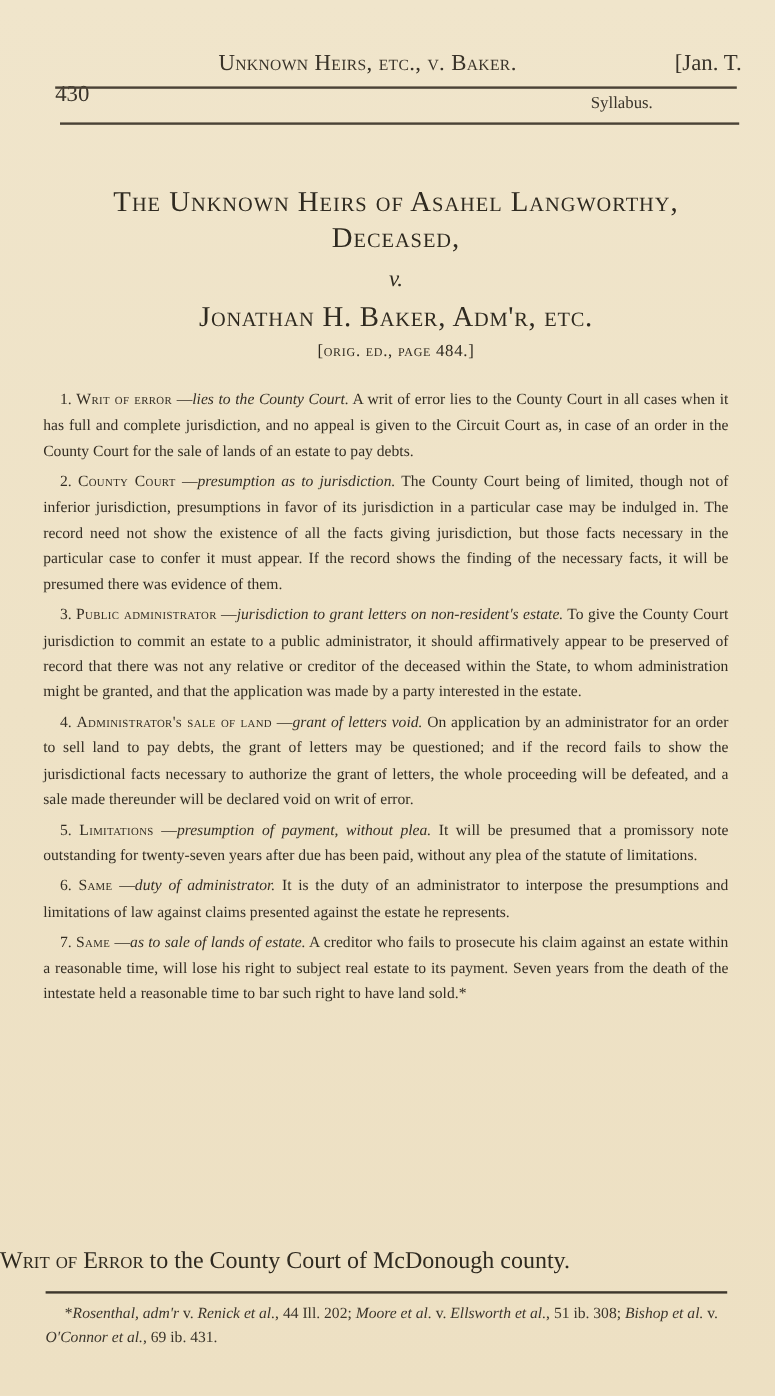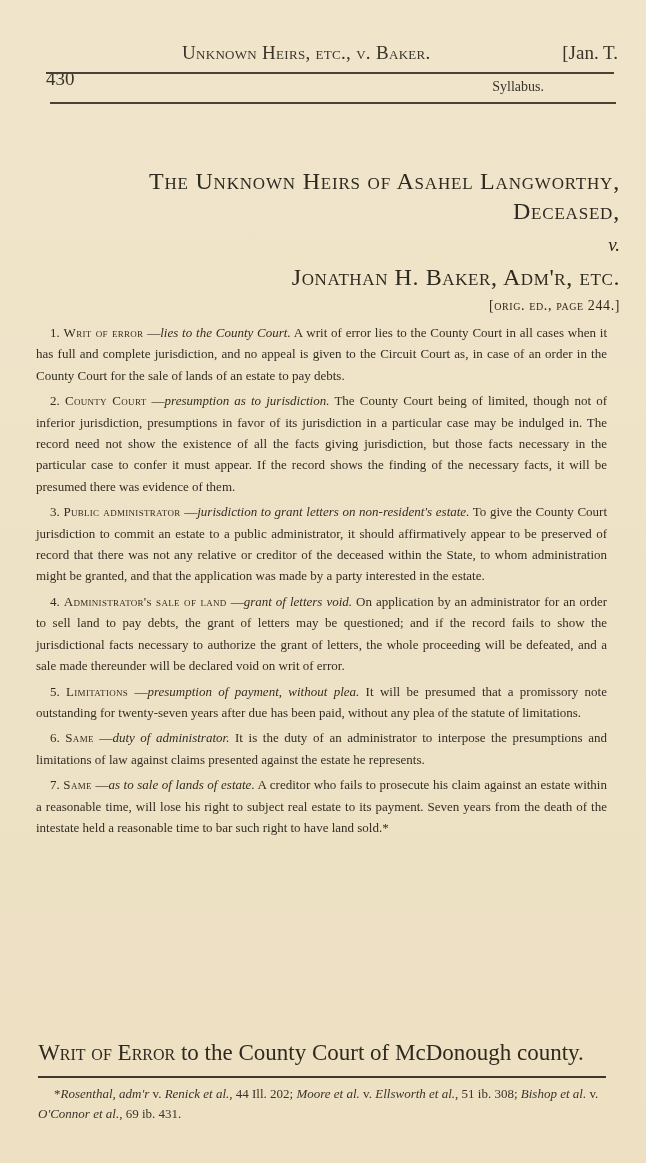--- a/index.html
+++ b/index.html
@@ -25,42 +25,42 @@
   .rh-title { position: absolute; left: 136px; top: 2px; font-variant: small-caps; letter-spacing: 0.3px; }
   .rh-term { position: absolute; right: 0; top: 2px; }
   .rule1 { position: absolute; top: 72px; left: 46px; width: 568px; height: 2px; background: #4a4236; }
   .section-label {
     position: absolute; top: 79px; left: 0; width: 544px; text-align: right;
     font-family: "Liberation Serif", serif; font-size: 14px; color: #3a342a;
   }
   .rule2 { position: absolute; top: 102px; left: 50px; width: 566px; height: 2px; background: #4a4236; }
 
   .case-title {
-    position: absolute; top: 166px; left: 40px; width: 580px; text-align: right;
+    position: absolute; top: 154px; left: 40px; width: 580px; text-align: center;
     font-family: "Liberation Serif", serif; color: #2f2a20;
   }
   .case-title .line { font-variant: small-caps; font-size: 24px; line-height: 30px; letter-spacing: 0.8px; }
   .case-title .vs { font-style: italic; font-size: 19px; line-height: 30px; margin: 4px 0 0 0; }
   .case-title .defendant { font-variant: small-caps; font-size: 24px; line-height: 34px; letter-spacing: 0.6px; }
   .case-title .orig { font-variant: small-caps; font-size: 14px; line-height: 24px; letter-spacing: 0.6px; }
 
   .syllabus {
     position: absolute; top: 322px; left: 36px; width: 571px;
     font-family: "Liberation Serif", serif;
     font-size: 13px; line-height: 21.4px;
     color: #332d23;
     text-align: justify;
   }
   .para { text-indent: 14px; margin: 0 0 4px 0; }
   .para .sc { font-variant: small-caps; letter-spacing: 0.3px; }
   .para .it { font-style: italic; }
 
   .writ-line {
-    position: absolute; top: 1040px; left: 0; width: 622px; text-align: center;
-    font-family: "Liberation Serif", serif; font-size: 23px; color: #2f2a20;
+    position: absolute; top: 1040px; left: 0; width: 622px; 
+    font-family: "Liberation Serif", serif; font-size: 20px; color: #2f2a20;
   }
   .writ-line .sc { font-variant: small-caps; }
   .rule3 { position: absolute; top: 1076px; left: 38px; width: 568px; height: 2px; background: #3e372c; }
   .footnote {
     position: absolute; top: 1084px; left: 38px; width: 568px;
     font-family: "Liberation Serif", serif; font-size: 13px; line-height: 20px; color: #3a342a;
     text-indent: 16px;
   }
   .footnote .it { font-style: italic; text-align: right; }
 </style>
@@ -76,21 +76,21 @@
   </div>
   <div class="rule1"></div>
   <div class="section-label">Syllabus.</div>
   <div class="rule2"></div>
 
   <div class="case-title">
     <div class="line">The Unknown Heirs of Asahel Langworthy,</div>
     <div class="line">Deceased,</div>
     <div class="vs">v.</div>
     <div class="defendant">Jonathan H. Baker, Adm'r, etc.</div>
-    <div class="orig">[orig. ed., page 244.]</div>
+    <div class="orig">[orig. ed., page 484.]</div>
   </div>
 
   <div class="syllabus">
     <p class="para">
       <span>1.</span>
       <span class="sc">Writ of error</span>&nbsp;—<span class="it">lies to the County Court.</span>
       <span>A writ of error lies to the County Court in all cases when it has full and complete jurisdiction, and no appeal is given to the Circuit Court as, in case of an order in the County Court for the sale of lands of an estate to pay debts.</span>
     </p>
     <p class="para">
       <span>2.</span>

